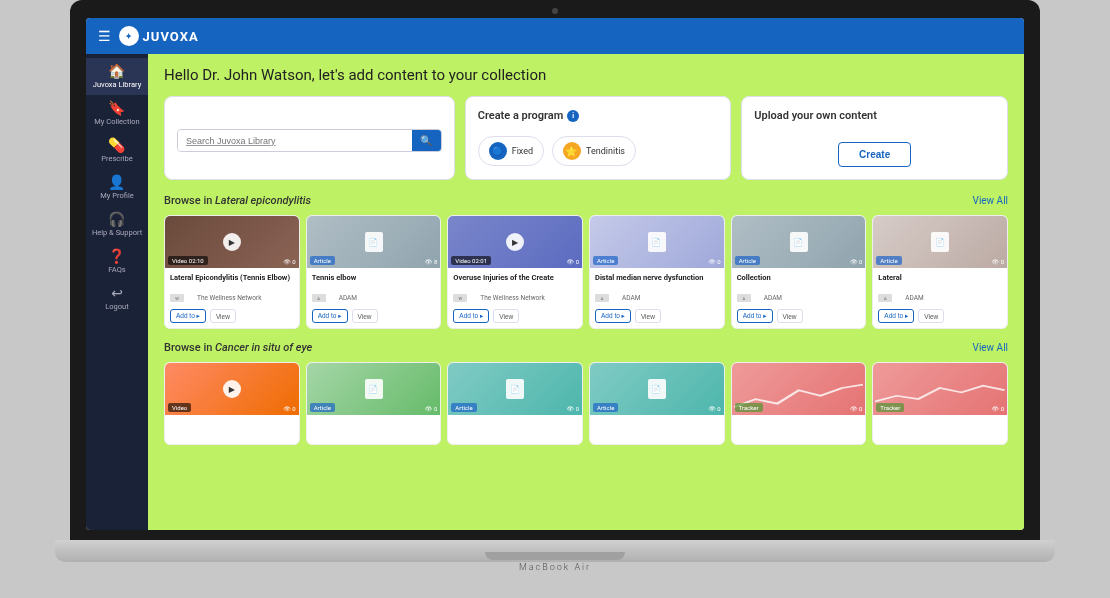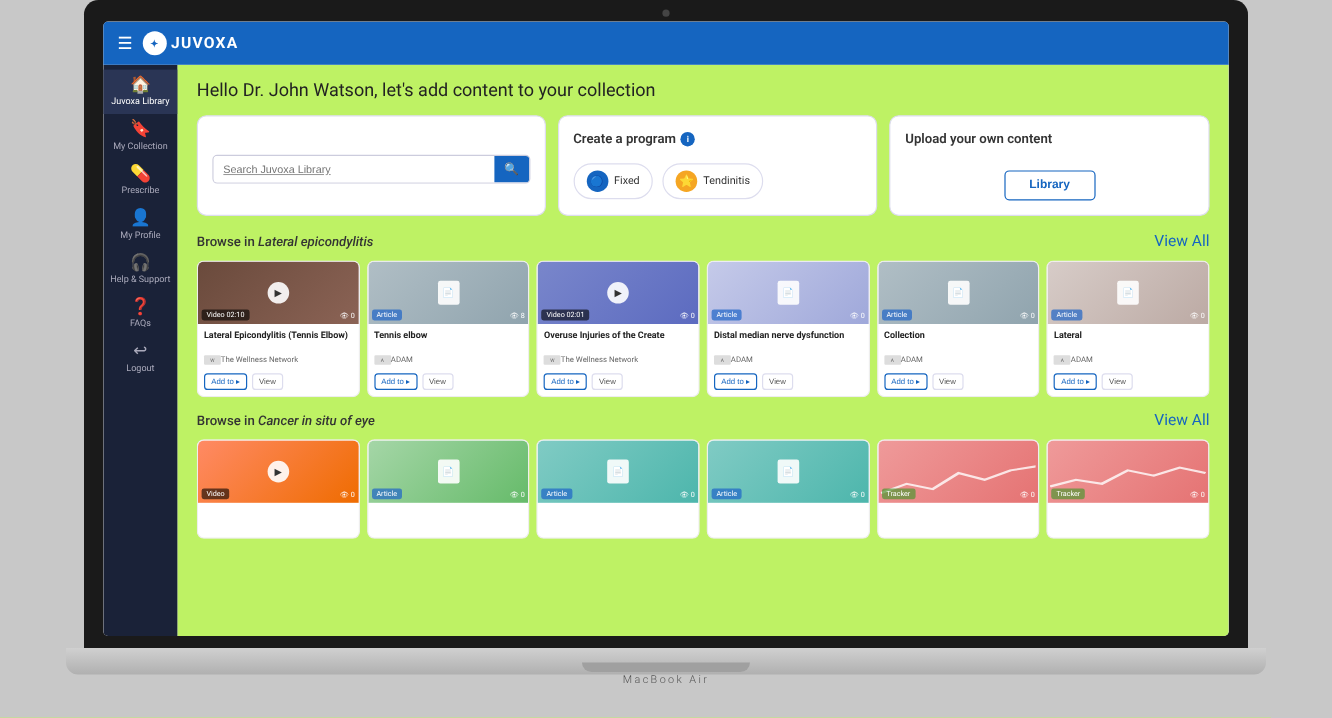--- a/index.html
+++ b/index.html
@@ -222,21 +222,21 @@
     
     .browse-section { margin-bottom: 12px; }
     .browse-header {
       display: flex;
       justify-content: space-between;
       align-items: center;
       margin-bottom: 8px;
     }
     .browse-title { font-size: 11px; color: #333; font-weight: 500; }
     .browse-title em { font-style: italic; }
-    .view-all { font-size: 13px; color: #1565c0; cursor: pointer; text-decoration: none; }
+    .view-all { font-size: 10px; color: #1565c0; cursor: pointer; text-decoration: none; }
 
     
     .content-cards {
       display: flex;
       gap: 6px;
       overflow: hidden;
     }
     .content-card {
       background: white;
       border-radius: 6px;
@@ -301,21 +301,21 @@
       font-size: 7.5px;
       color: #222;
       font-weight: 700;
       margin-bottom: 3px;
       line-height: 1.2;
       min-height: 18px;
     }
     .card-source {
       display: flex;
       align-items: center;
-      gap: 0;
+      gap: 13px;
       margin-bottom: 4px;
     }
     .source-logo {
       width: 14px; height: 8px;
       background: #ddd;
       border-radius: 1px;
       font-size: 4px;
       display: flex; align-items: center; justify-content: center;
       color: #666;
     }
@@ -468,21 +468,21 @@
                 </div>
                 <div class="program-option">
                   <div class="program-option-icon scheduled-icon-bg" style="font-size:10px;">⭐</div>
                   <span>Tendinitis</span>
                 </div>
               </div>
             </div>
 
             <div class="upload-card">
               <div class="card-title">Upload your own content</div>
-              <button class="upload-btn">Library</button>
+              <button class="upload-btn">Create</button>
             </div>
 
           </div>
 
           <div class="browse-section">
             <div class="browse-header">
               <span class="browse-title">
                 Browse in <em>Lateral epicondylitis</em>
               </span>
               <a class="view-all">View All</a>

